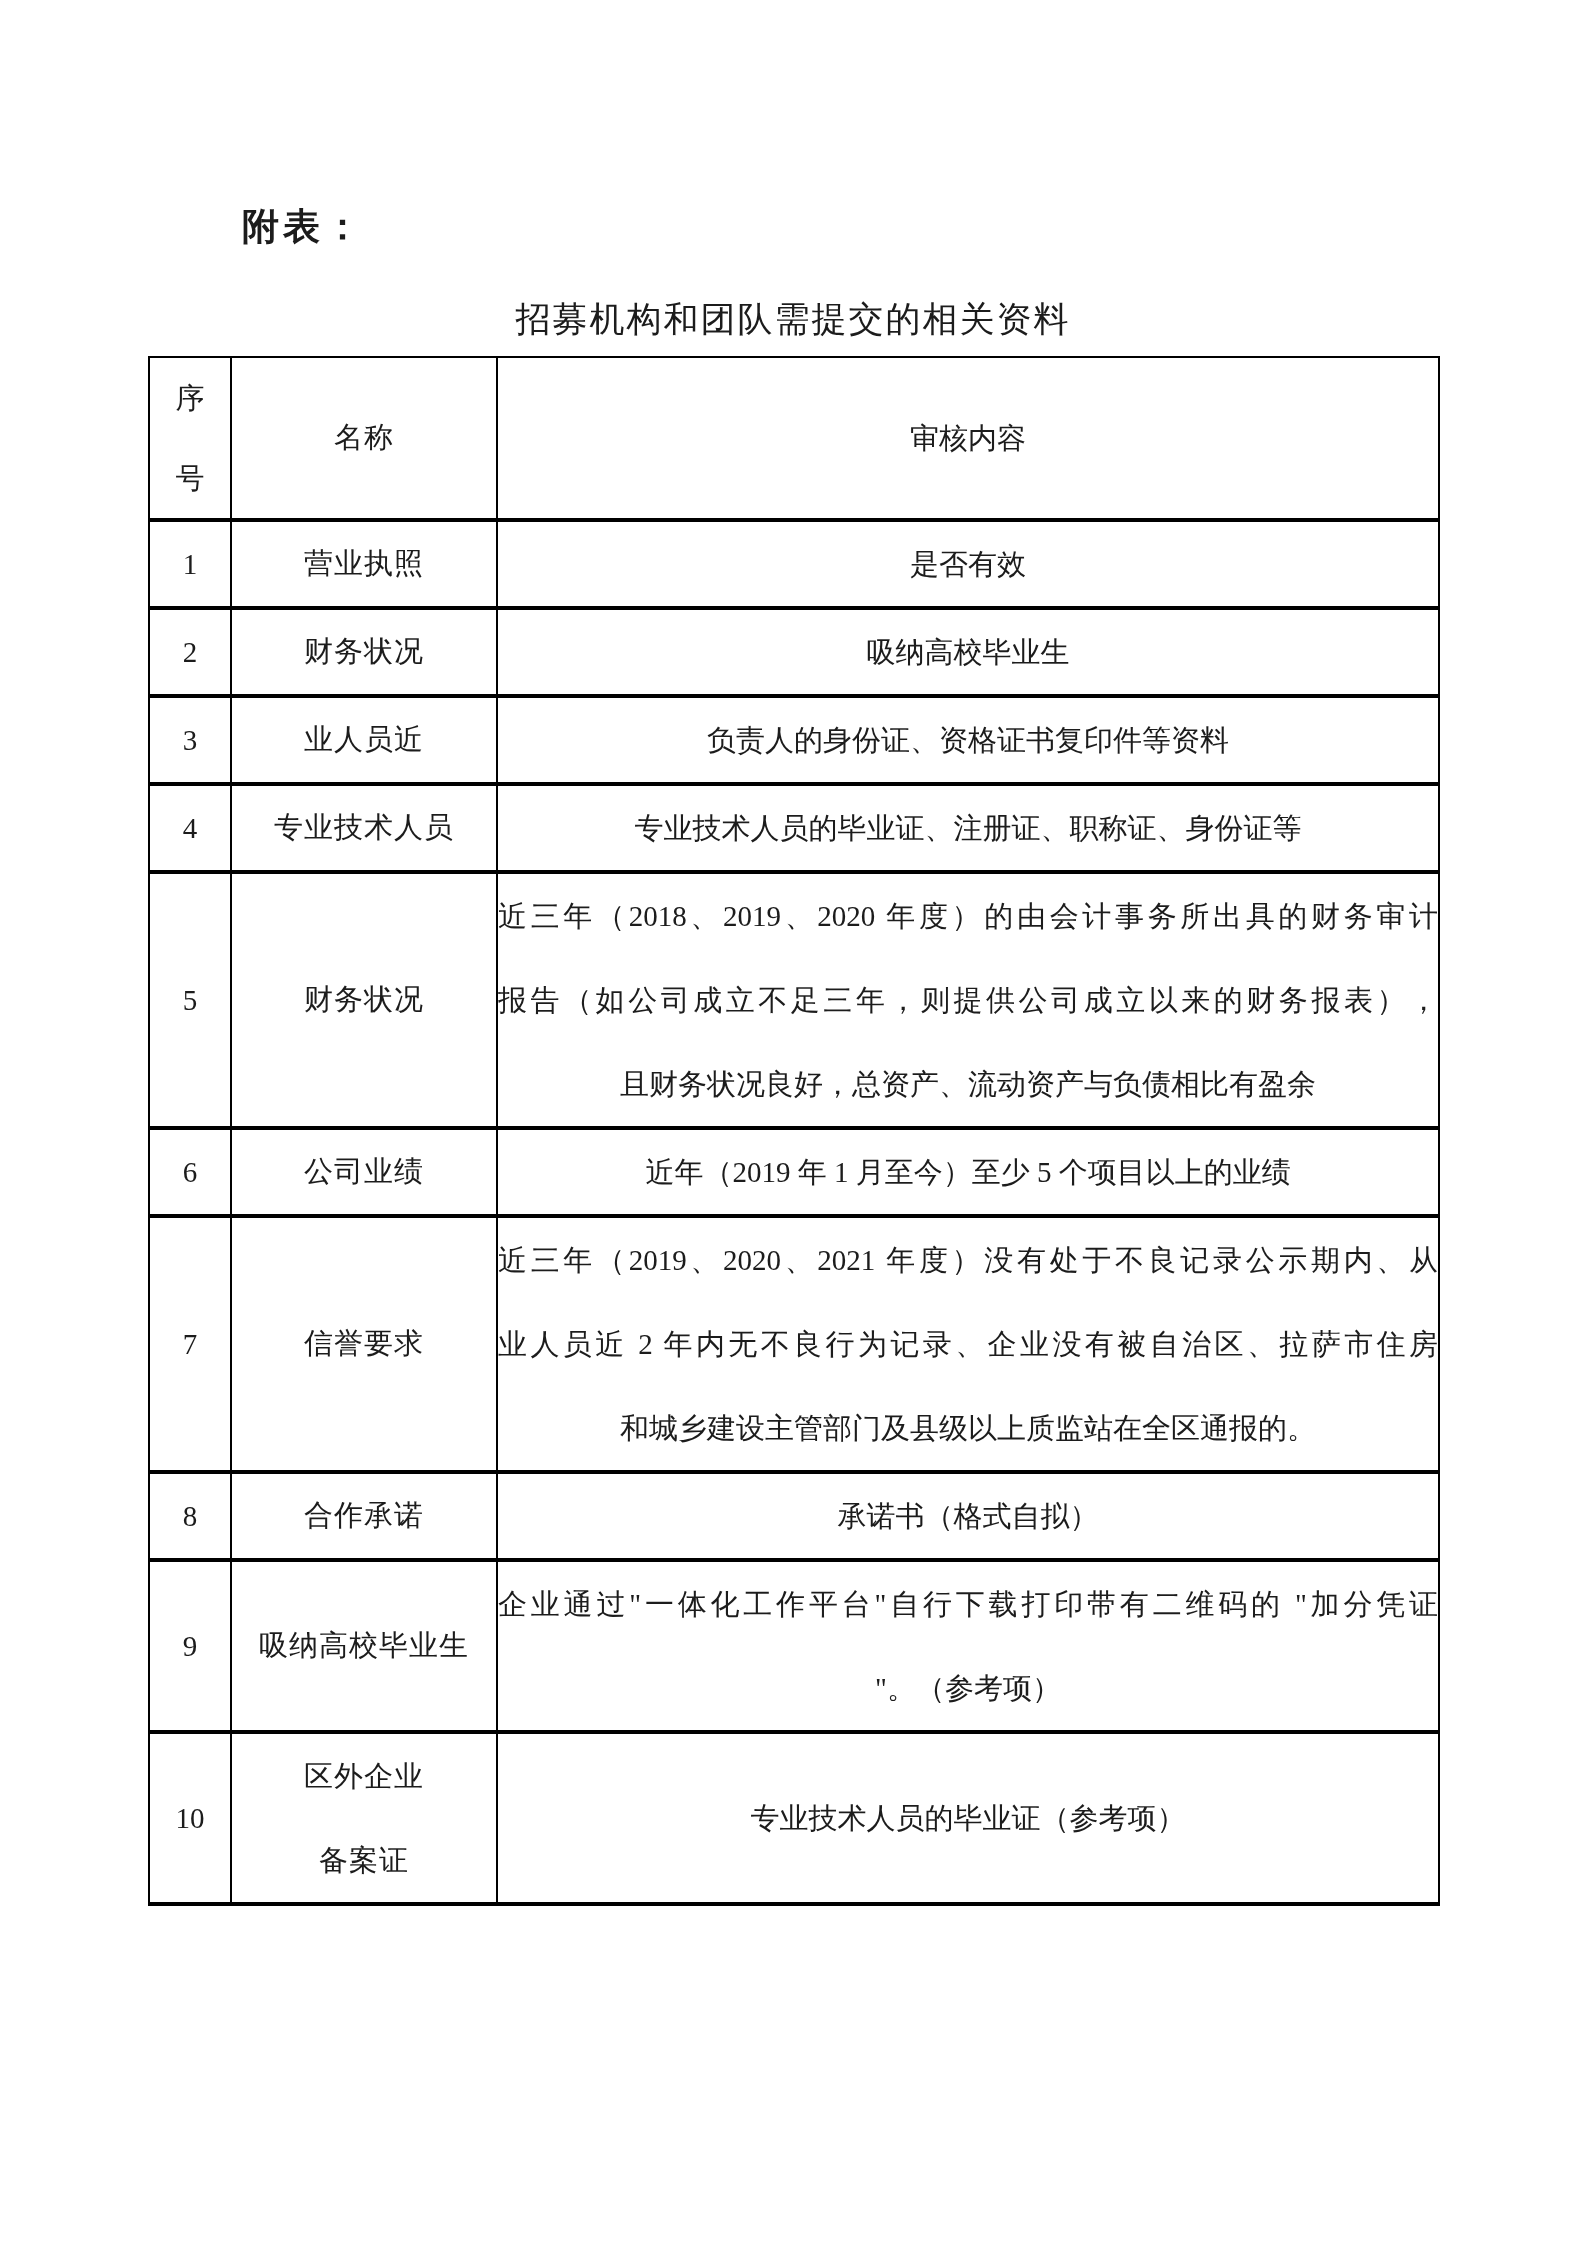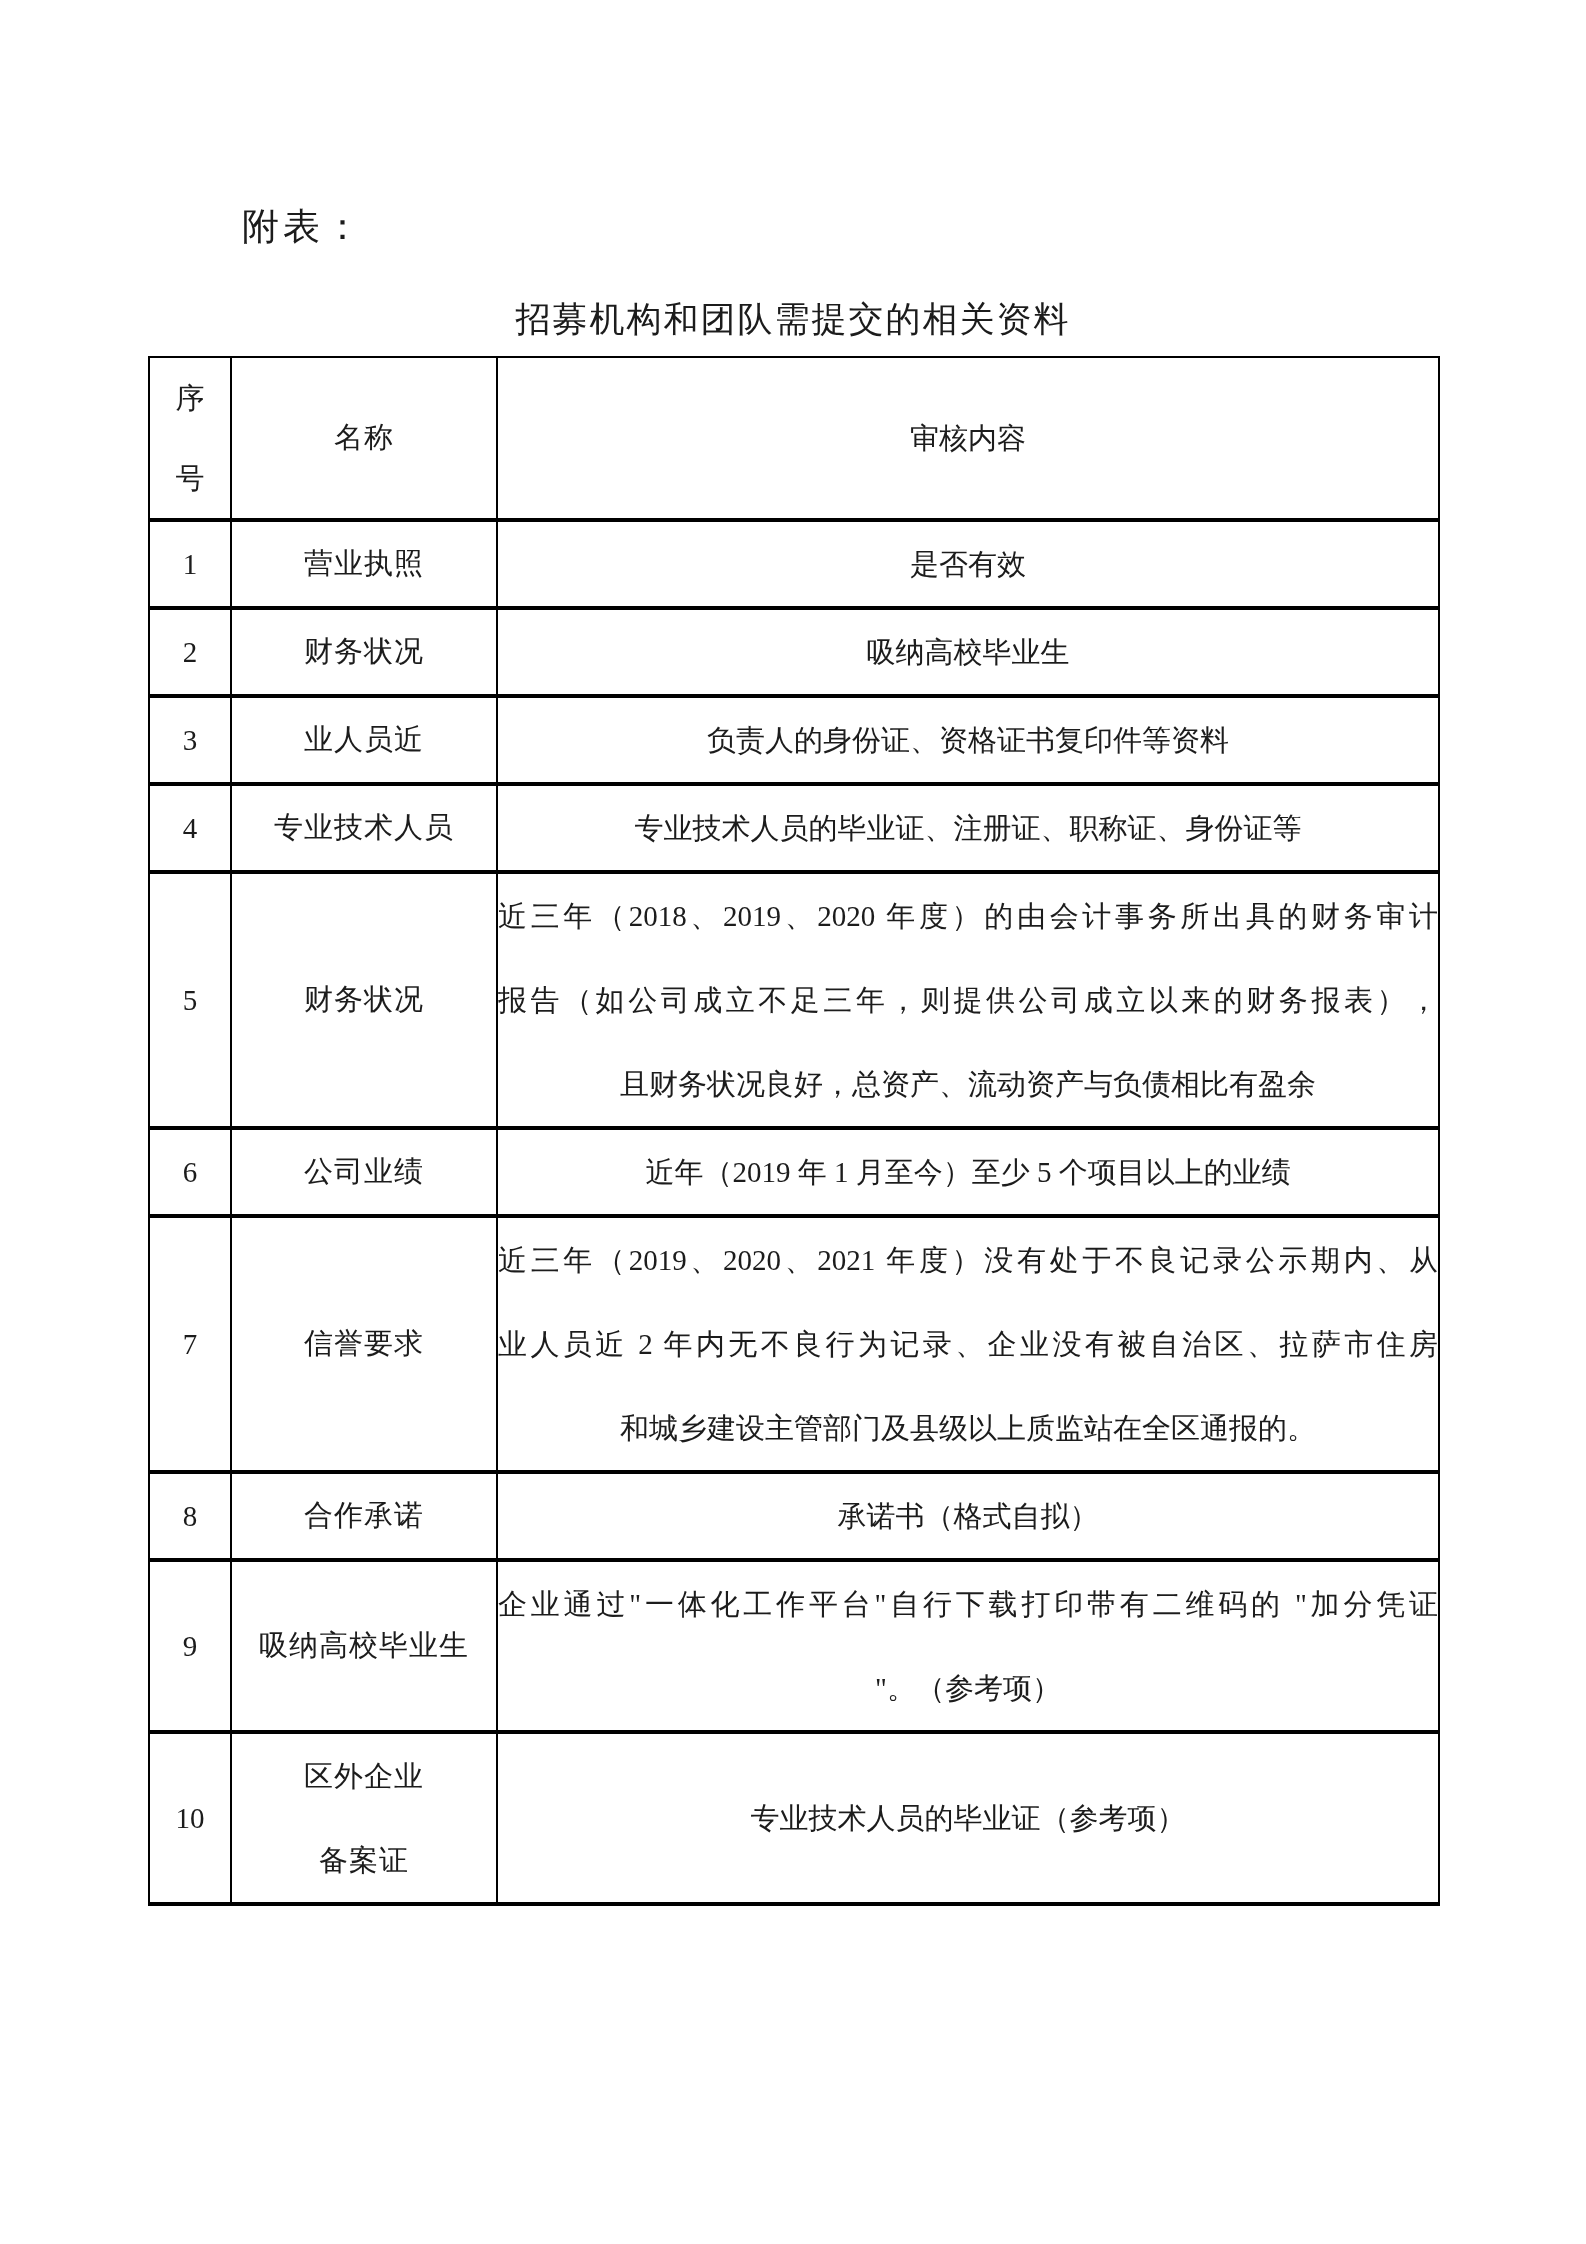--- a/index.html
+++ b/index.html
@@ -12,21 +12,21 @@
   .page {
     position: relative;
     width: 1586px; height: 2244px;
     background: #ffffff;
     overflow: hidden;
   }
   .doc-label {
     position: absolute;
     left: 242px; top: 202px;
     font-size: 37px;
-    font-weight: 400;
+    font-weight: 700;
     letter-spacing: 4px;
   }
   .doc-title {
     position: absolute;
     left: 0; top: 296px;
     width: 100%;
     text-align: center;
     font-size: 35px;
     font-weight: 400;
     letter-spacing: 2px;

